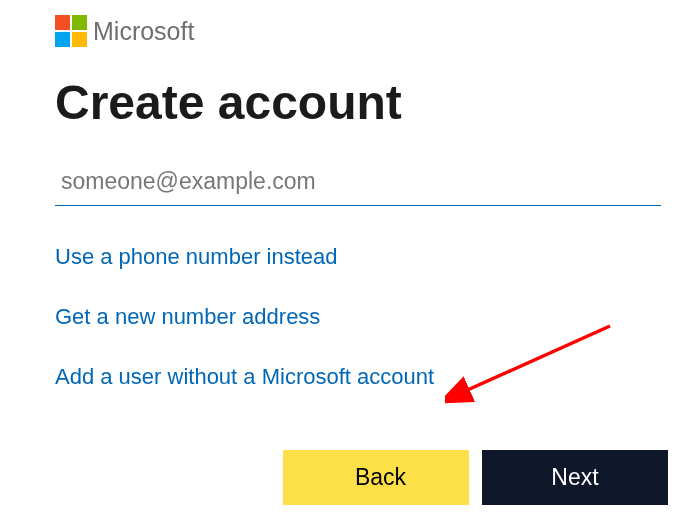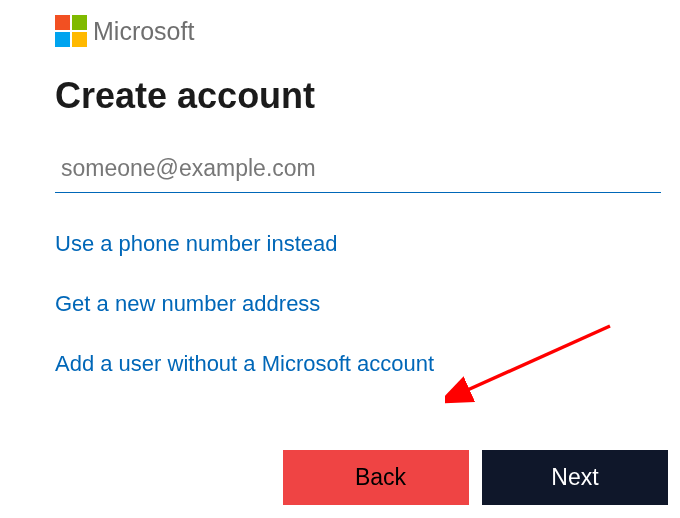--- a/index.html
+++ b/index.html
@@ -32,21 +32,21 @@
     .ms-logo-icon .sq1 { background: #F25022; }
     .ms-logo-icon .sq2 { background: #7FBA00; }
     .ms-logo-icon .sq3 { background: #00A4EF; }
     .ms-logo-icon .sq4 { background: #FFB900; }
     .ms-logo-text {
       color: #6f6f6f;
       font-size: 25px;
       font-weight: 500;
     }
     .heading {
-      font-size: 36px;
+      font-size: 48px;
       font-weight: 700;
       color: #1b1b1b;
       margin-bottom: 32px;
     }
     .email-input {
       width: 606px;
       border: none;
       border-bottom: 1px solid #0067B8;
       font-size: 23px;
       color: #ef4444;
@@ -78,21 +78,21 @@
     }
     .btn {
       width: 186px;
       height: 55px;
       border: none;
       font-size: 23px;
       font-family: inherit;
       cursor: pointer;
     }
     .btn-back {
-      background: #ef4444;
+      background: #fde047;
       color: #000;
       padding-left: 9px;
     }
     .btn-next {
       background: #0f172a;
       color: #fff;
     }
     .arrow {
       position: absolute;
       left: 445px;

